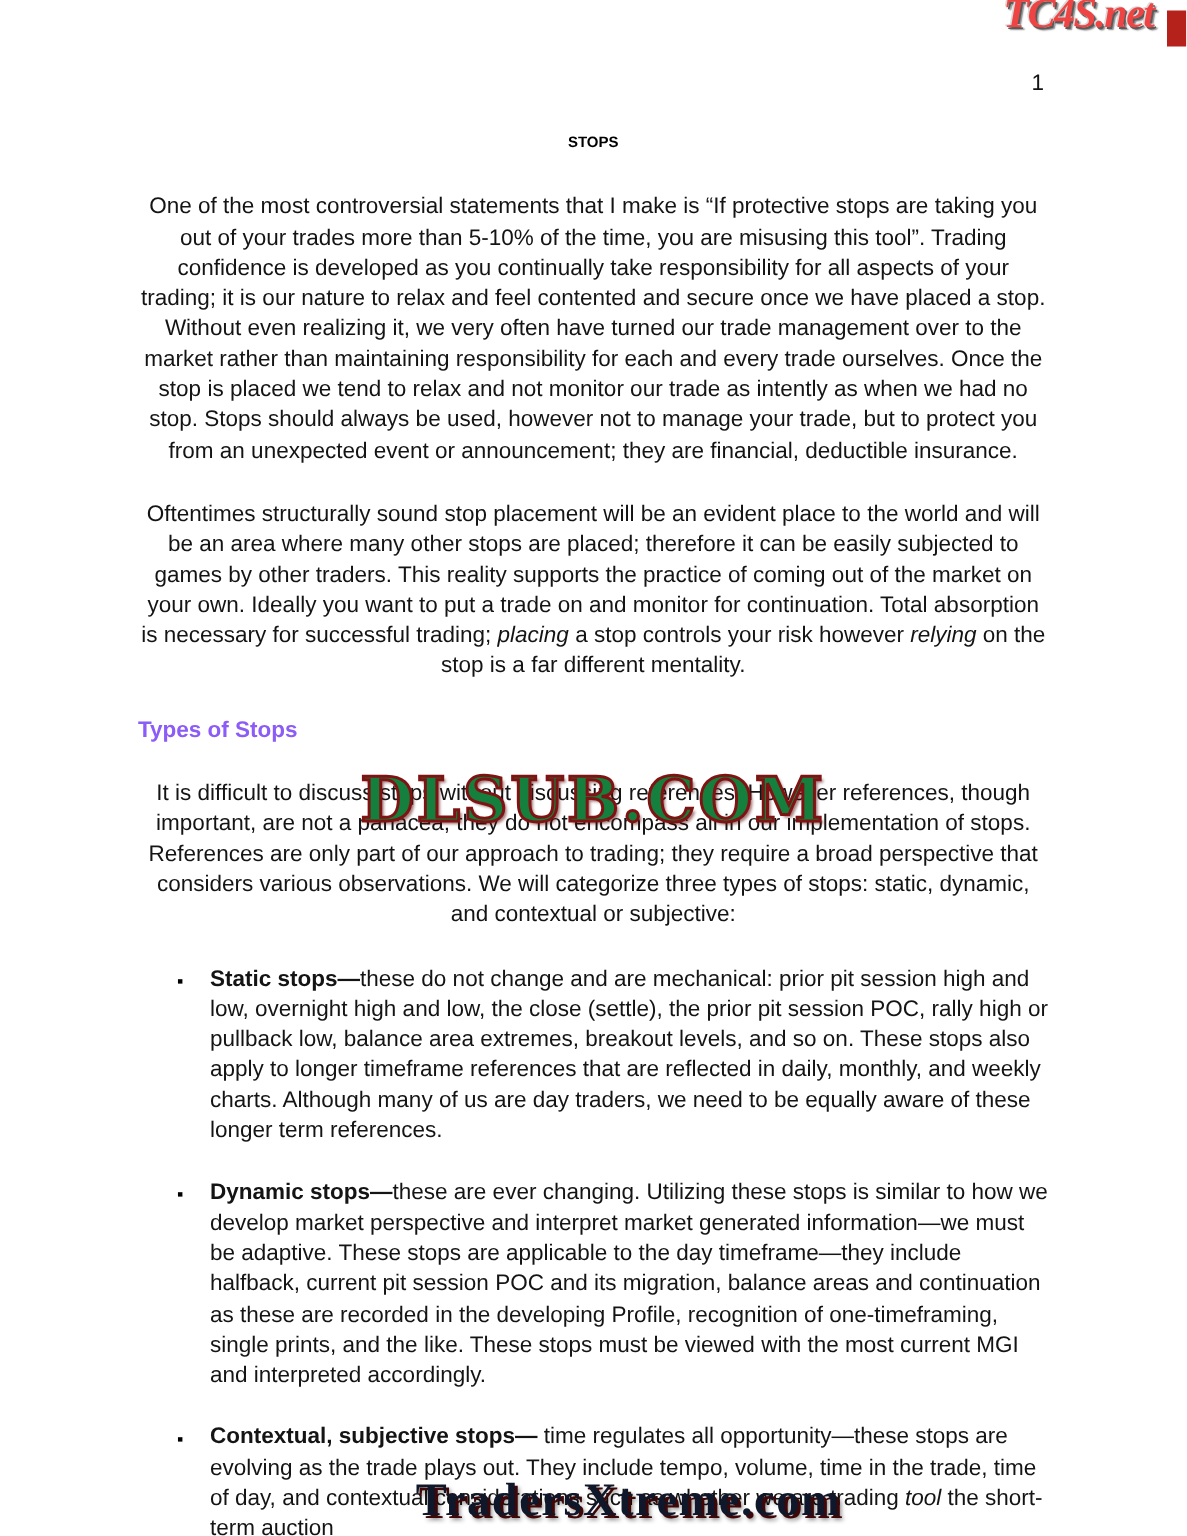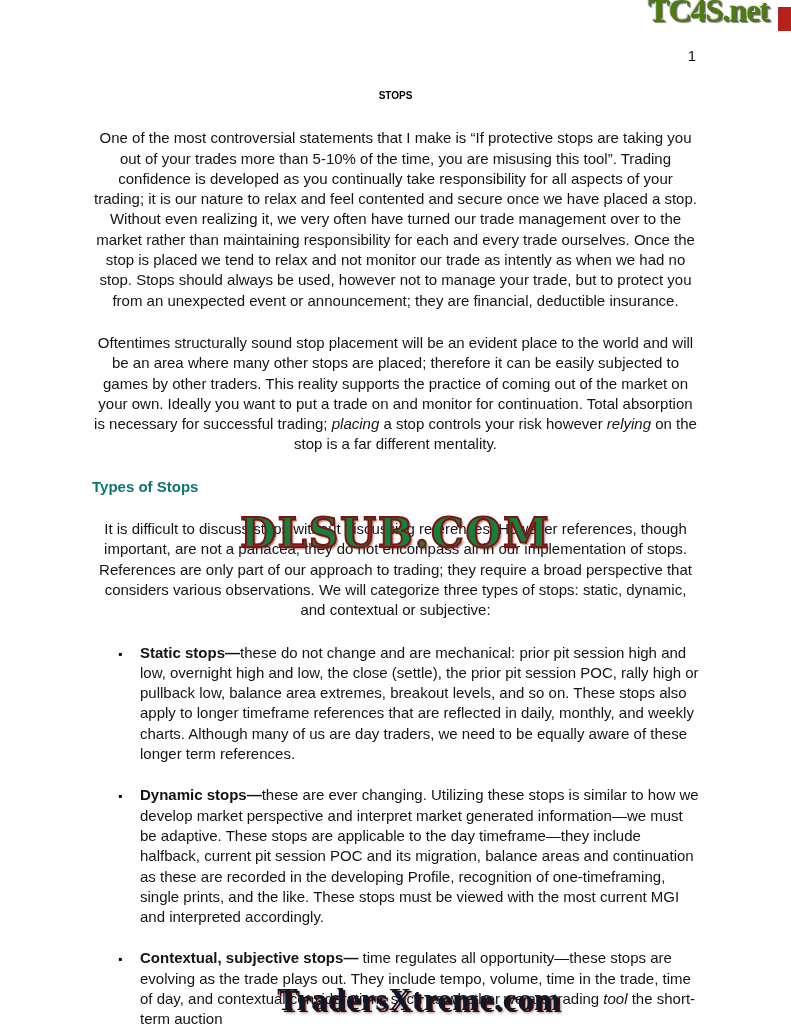--- a/index.html
+++ b/index.html
@@ -16,28 +16,29 @@
     overflow: hidden;
     margin: 0 auto;
   }
   
   .tc4s {
     position: absolute;
     top: 0px;
     right: 22px;
     font-family: "Liberation Serif", serif;
     font-weight: bold;
-    font-size: 32px;
+    font-size: 28px;
     letter-spacing: -1px;
-    color: #4d7c0f;
+    color: #ef4444;
     text-shadow:
       -1px -1px 0 #d9d9d9,
        1px  1px 0 #5a5a5a,
        2px  2px 1px #8a8a8a;
     user-select: none;
+    font-style: italic;
   }
   .red-mark {
     position: absolute;
     top: 7px;
     right: 0px;
     width: 13px;
     height: 24px;
     background: #b5211b;
   }
   .page-number {
@@ -61,21 +62,21 @@
     color: #000;
   }
   p.body-para {
     margin: 22px 0 0 0;
     text-align: center;
   }
   h2.section-heading {
     margin: 22px 0 11px 0;
     font-size: 15px;
     font-weight: bold;
-    color: #0f766e;
+    color: #8b5cf6;
   }
   .p3-wrap { position: relative; }
   
   .stamp {
     position: absolute;
     top: 4px;
     left: 50%;
     transform: translateX(-50%);
     font-family: "DejaVu Serif", serif;
     font-weight: bold;

